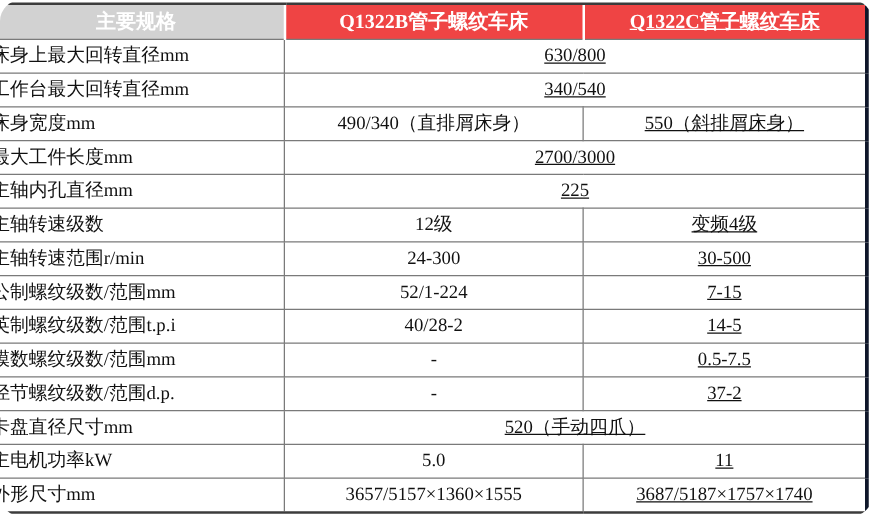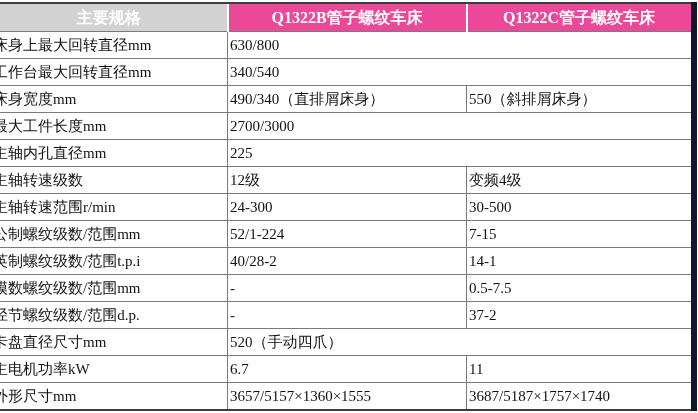--- a/index.html
+++ b/index.html
@@ -7,20 +7,21 @@
     padding: 0;
     background: #ffffff;
   }
   .canvas {
     position: relative;
     width: 698px;
     height: 413px;
     overflow: hidden;
     background: #ffffff;
     font-family: "Liberation Serif", "DejaVu Serif", serif;
+    border-radius: 17px;
   }
   table.spec {
     position: absolute;
     left: -10px;
     top: 2px;
     width: 703px;
     border-collapse: collapse;
     table-layout: fixed;
   }
   col.c1 { width: 237px; }
@@ -40,24 +41,24 @@
   .spec thead th {
     height: 27px;
     line-height: 27px;
     font-size: 16px;
     font-weight: bold;
     color: #ffffff;
     text-align: center;
     border-top: 2px solid #3c3c3c;
   }
   th.hd-main  { background: #d2d2d2; }
-  th.hd-model { background: #ec4899; border-left: 2px solid #ffffff; }
+  th.hd-model { background: #ef4444; border-left: 2px solid #ffffff; }
   .spec .label { text-align: left; }
-  .spec .val   { }
-  .spec th:last-child, .spec td:last-child { border-right: 6px solid #0f172a; }
+  .spec .val   { text-align: center; }
+  .spec th:last-child, .spec td:last-child { border-right: 3px solid #0f172a; text-decoration: underline; }
   .spec tbody tr:last-child td { border-bottom: 2px solid #3c3c3c; }
 </style>
 </head>
 <body>
 
 <div class="canvas">
   <table class="spec">
     <colgroup>
         <col class="c1">
         <col class="c2">
@@ -103,39 +104,39 @@
         <td class="val">30-500</td>
       </tr>
       <tr>
         <td class="label">公制螺纹级数/范围mm</td>
         <td class="val">52/1-224</td>
         <td class="val">7-15</td>
       </tr>
       <tr>
         <td class="label">英制螺纹级数/范围t.p.i</td>
         <td class="val">40/28-2</td>
-        <td class="val">14-1</td>
+        <td class="val">14-5</td>
       </tr>
       <tr>
         <td class="label">模数螺纹级数/范围mm</td>
         <td class="val">-</td>
         <td class="val">0.5-7.5</td>
       </tr>
       <tr>
         <td class="label">径节螺纹级数/范围d.p.</td>
         <td class="val">-</td>
         <td class="val">37-2</td>
       </tr>
       <tr>
         <td class="label">卡盘直径尺寸mm</td>
         <td class="val" colspan="2">520（手动四爪）</td>
       </tr>
       <tr>
         <td class="label">主电机功率kW</td>
-        <td class="val">6.7</td>
+        <td class="val">5.0</td>
         <td class="val">11</td>
       </tr>
       <tr>
         <td class="label">外形尺寸mm</td>
         <td class="val">3657/5157×1360×1555</td>
         <td class="val">3687/5187×1757×1740</td>
       </tr>
     </tbody>
   </table>
 </div>

